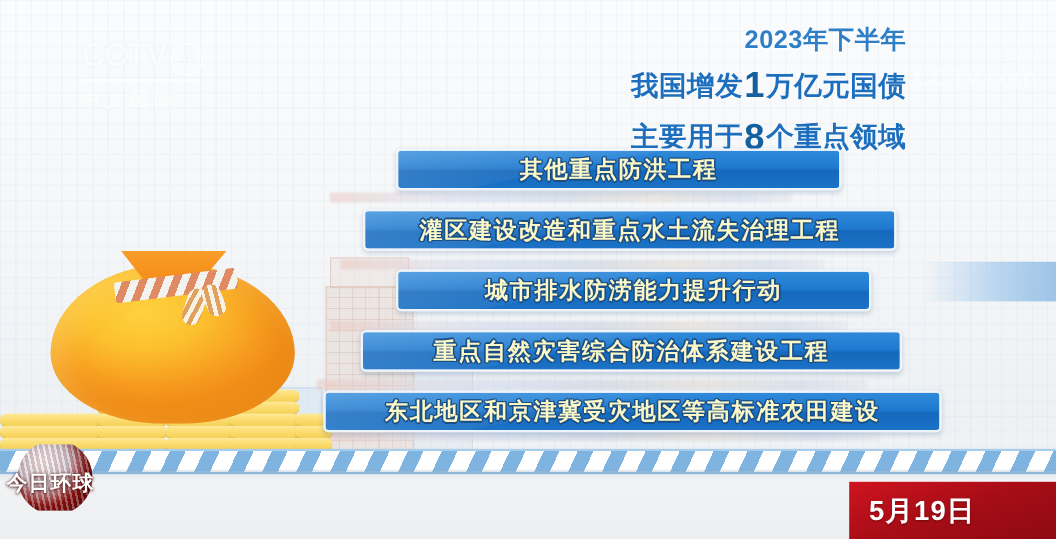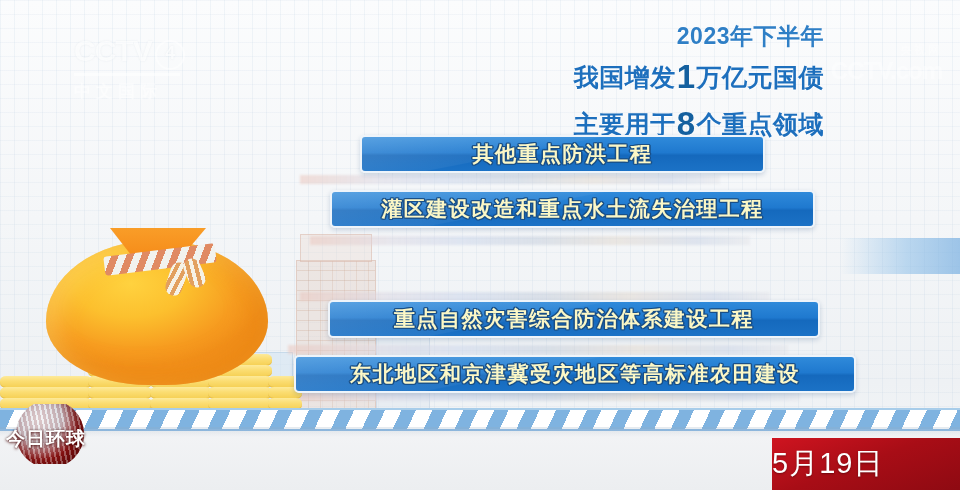--- a/index.html
+++ b/index.html
@@ -266,22 +266,22 @@
 
   
   .date-badge {
     position: absolute;
     left: 772px; top: 438px;
     width: 188px; height: 52px;
     background: linear-gradient(160deg, #cf1420 0%, #a80d16 48%, #8e0a12 100%);
     display: flex; align-items: center;
   }
   .date-text {
-    font-size: 29px; font-weight: normal; color: #ffffff;
-    letter-spacing: 1px;
+    font-size: 25px; font-weight: bold; color: #ffffff;
+    padding-left: 18px; letter-spacing: 1px;
     text-shadow: 0 1px 2px rgba(0,0,0,.35);
   }
 </style>
 </head>
 <body>
 
 <div id="stage">
 
   <div class="bg-base"></div>
   <div class="bg-grid"></div>
@@ -359,20 +359,23 @@
   <div class="bars">
 
     <div class="bar" style="left:360px; top:135px; width:405px;">
       <span class="bar-label">其他重点防洪工程</span>
     </div>
 
     <div class="bar" style="left:330px; top:190px; width:485px;">
       <span class="bar-label">灌区建设改造和重点水土流失治理工程</span>
     </div>
 
+    <div class="bar" style="left:360px; top:245px; width:432px;">
+      <span class="bar-label">城市排水防涝能力提升行动</span>
+    </div>
 
     <div class="bar" style="left:294px; top:355px; width:562px;">
       <span class="bar-label">东北地区和京津冀受灾地区等高标准农田建设</span>
     </div>
 
     <div class="bar" style="left:328px; top:300px; width:492px;">
       <span class="bar-label">重点自然灾害综合防治体系建设工程</span>
     </div>
 
   </div>

